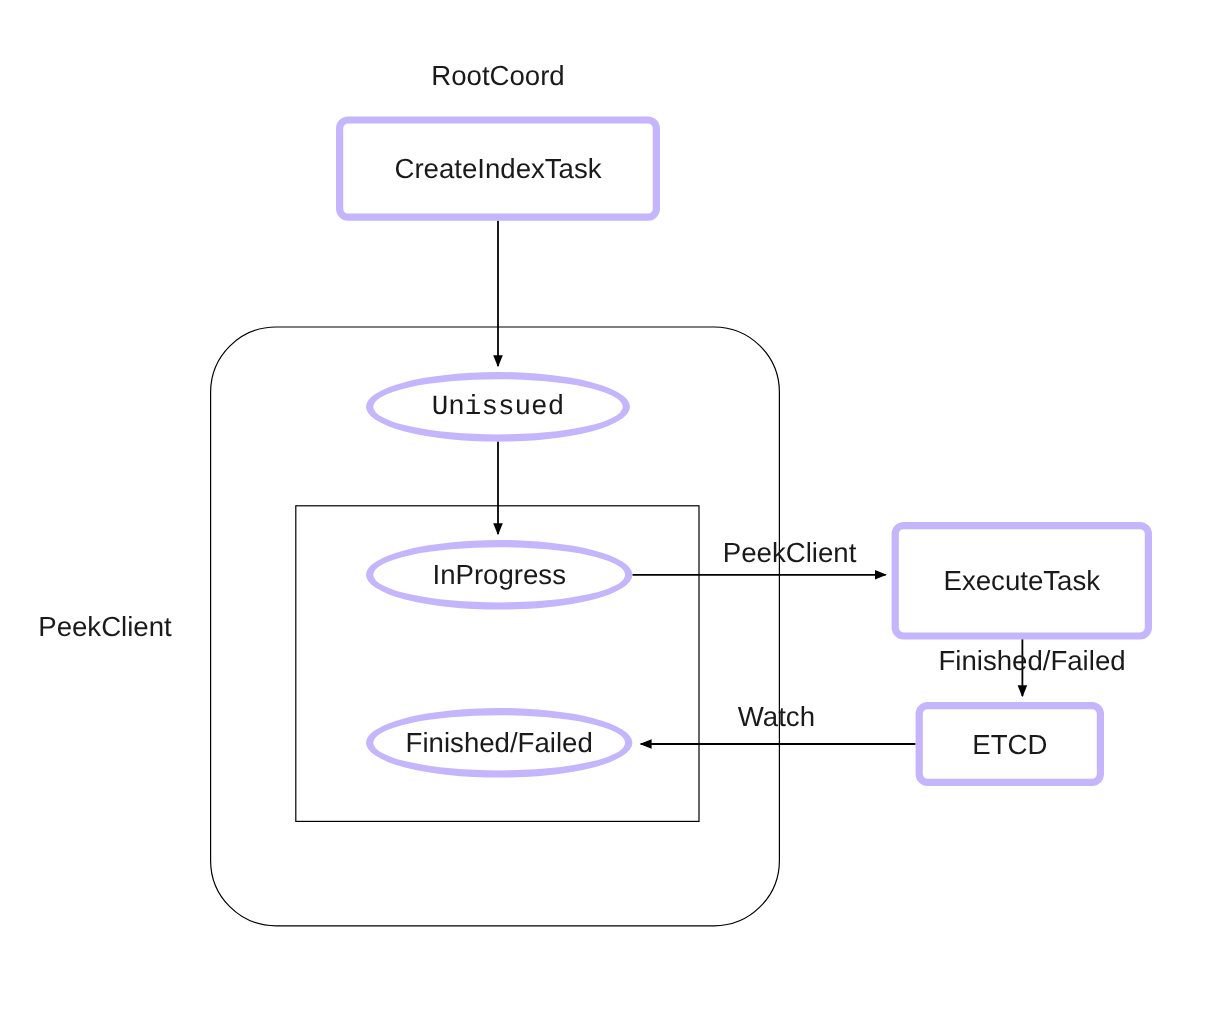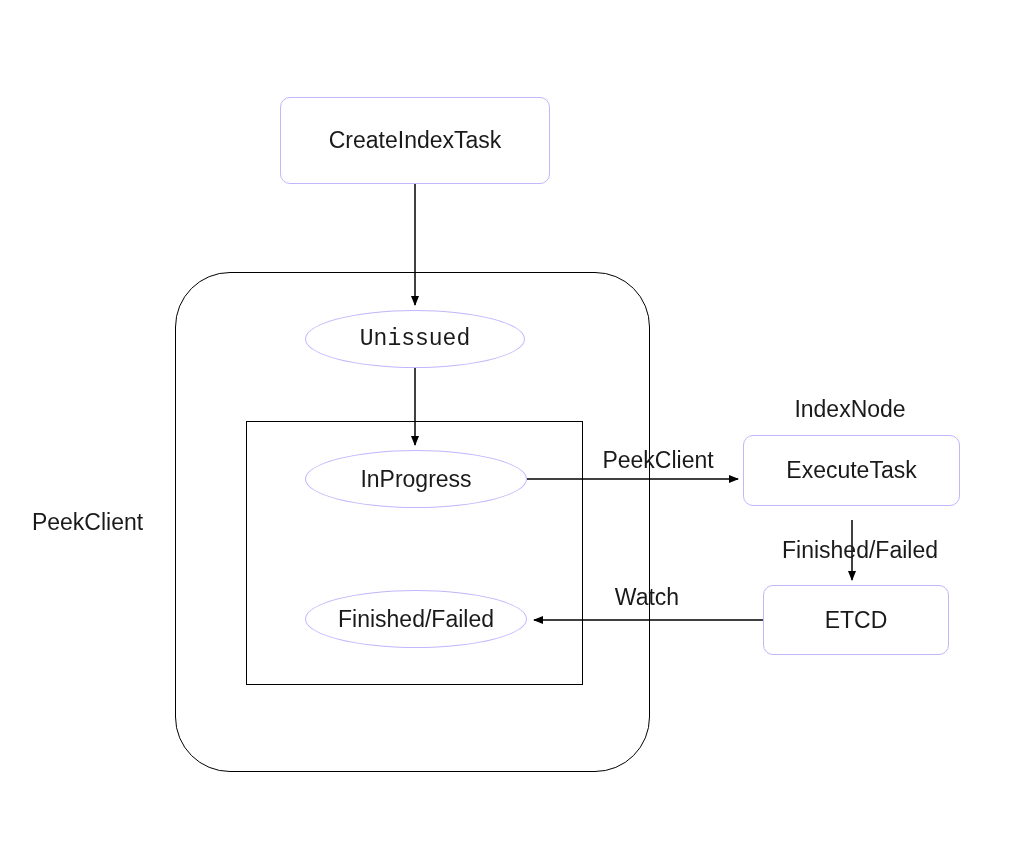--- a/index.html
+++ b/index.html
@@ -19,21 +19,21 @@
     position: absolute;
     left: 0;
     top: 0;
     width: 1014px;
     height: 848px;
     pointer-events: none;
   }
   .node {
     position: absolute;
     box-sizing: border-box;
-    border: 1px solid #c4b5fd;
+    border: 6px solid #c4b5fd;
     background: #ffffff;
     display: flex;
     align-items: center;
     justify-content: center;
     font-size: 23px;
     color: #1a1a1a;
     text-align: center;
   }
   .rounded-box {
     border-radius: 10px;
@@ -73,24 +73,24 @@
         <path d="M0,0 L10,4 L0,8 z" fill="#000000"></path>
       </marker>
     </defs>
     <line x1="415" y1="184" x2="415" y2="305" stroke="#000000" stroke-width="1.5" marker-end="url(#arrow)"></line>
     <line x1="415" y1="368" x2="415" y2="445" stroke="#000000" stroke-width="1.5" marker-end="url(#arrow)"></line>
     <line x1="527" y1="479" x2="738" y2="479" stroke="#000000" stroke-width="1.5" marker-end="url(#arrow)"></line>
     <line x1="852" y1="520" x2="852" y2="580" stroke="#000000" stroke-width="1.5" marker-end="url(#arrow)"></line>
     <line x1="763" y1="620" x2="534" y2="620" stroke="#000000" stroke-width="1.5" marker-end="url(#arrow)"></line>
   </svg>
 
+  <div class="label" style="left:315px; top:50px; width:200px;">RootCoord</div>
 
   <div class="label" style="left:5px; top:509px; width:165px;">PeekClient</div>
 
-  <div class="label" style="left:775px; top:396px; width:150px;">IndexNode</div>
 
   <div class="node rounded-box" style="left:280px; top:97px; width:270px; height:87px;">
     <span>CreateIndexTask</span>
   </div>
 
   <div class="container-rounded" style="left:175px; top:272px; width:475px; height:500px;"></div>
 
   <div class="container-rect" style="left:246px; top:421px; width:337px; height:264px;"></div>
 
 
@@ -99,25 +99,25 @@
   </div>
 
   <div class="node ellipse" style="left:305px; top:450px; width:222px; height:58px;text-align:right;">
     <span>InProgress</span>
   </div>
 
   <div class="node ellipse" style="left:305px; top:590px; width:222px; height:58px;">
     <span>Finished/Failed</span>
   </div>
 
-  <div class="node rounded-box" style="left:743px; top:435px; width:217px; height:71px;">
+  <div class="node rounded-box" style="left:743px; top:435px; width:217px; height:98px;">
     <span>ExecuteTask</span>
   </div>
 
-  <div class="node rounded-box" style="left:763px; top:585px; width:186px; height:70px;">
+  <div class="node rounded-box" style="left:763px; top:585px; width:157px; height:70px;">
     <span>ETCD</span>
   </div>
 
   <div class="label" style="left:584px; top:447px; width:148px;">PeekClient</div>
 
   <div class="label" style="left:760px; top:537px; width:200px;">Finished/Failed</div>
 
   <div class="label" style="left:597px; top:584px; width:100px;">Watch</div>
 
 </div>

